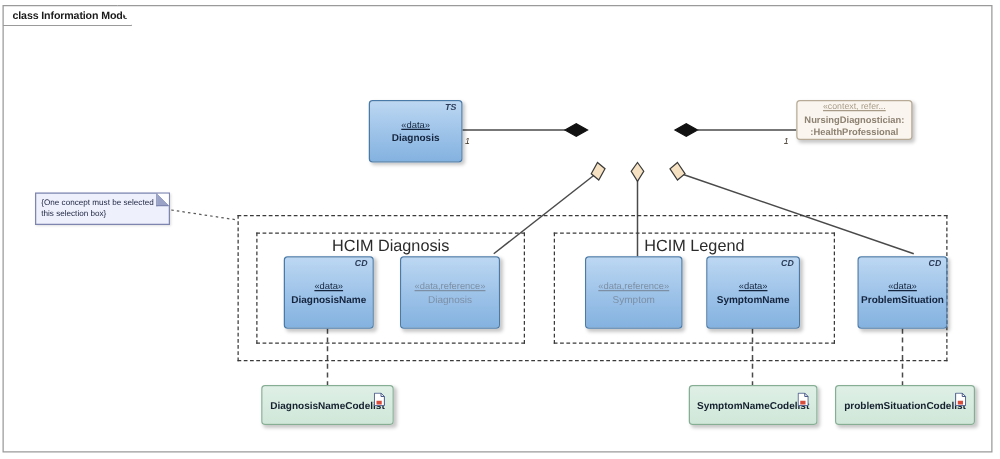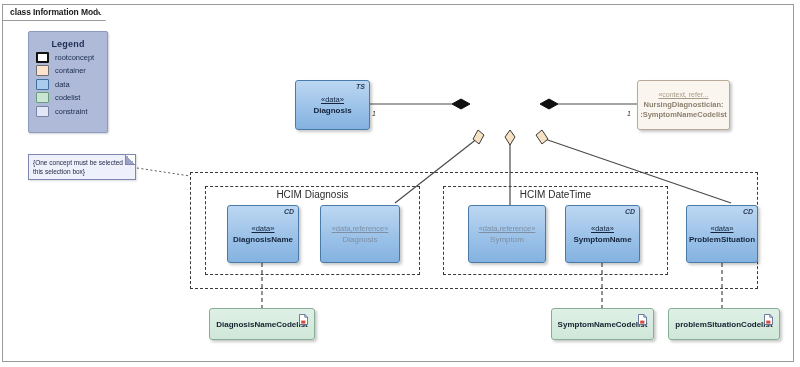--- a/index.html
+++ b/index.html
@@ -104,21 +104,21 @@
     border-left:1px solid #7e86b0;border-bottom:1px solid #7e86b0;
   }
 
   
   .pkg{
     position:absolute;box-sizing:border-box;
     border:1.3px dashed #3a3a3a;background:transparent;
   }
   .pkg-label{
     position:absolute;top:2px;left:0;width:100%;text-align:center;
-    font-size:10px;color:#2b2b2b;
+    font-size:13px;color:#2b2b2b;
   }
   .sel-box{
     position:absolute;box-sizing:border-box;
     border:1.3px dashed #3a3a3a;
   }
 
   svg.wires{position:absolute;left:0;top:0;width:800px;height:367px;pointer-events:none;}
   .mult{position:absolute;font-size:7px;color:#3a2f20;font-style:italic;}
 </style>
 </head>
@@ -146,72 +146,49 @@
     <line x1="542" y1="138" x2="731" y2="203" stroke="#4a4a4a" stroke-width="1.2"></line>
     <polygon points="542,130 548,139 542,144 536,135" fill="#f6e2c2" stroke="#3a3a3a" stroke-width="1"></polygon>
 
     <line x1="262" y1="263" x2="262" y2="308" stroke="#4a4a4a" stroke-width="1.2" stroke-dasharray="4,3"></line>
     <line x1="602" y1="263" x2="602" y2="308" stroke="#4a4a4a" stroke-width="1.2" stroke-dasharray="4,3"></line>
     <line x1="722" y1="263" x2="722" y2="308" stroke="#4a4a4a" stroke-width="1.2" stroke-dasharray="4,3"></line>
 
     <line x1="137" y1="168" x2="190" y2="176" stroke="#5a5a5a" stroke-width="1" stroke-dasharray="2,2.5"></line>
   </svg>
 
-  <div class="legend">
-    <div class="legend-title">Legend</div>
-    <div class="legend-row">
-      <div class="legend-swatch rootconcept"></div>
-      <div class="legend-label">rootconcept</div>
-    </div>
-    <div class="legend-row">
-      <div class="legend-swatch container"></div>
-      <div class="legend-label">container</div>
-    </div>
-    <div class="legend-row">
-      <div class="legend-swatch data"></div>
-      <div class="legend-label">data</div>
-    </div>
-    <div class="legend-row">
-      <div class="legend-swatch codelist"></div>
-      <div class="legend-label">codelist</div>
-    </div>
-    <div class="legend-row">
-      <div class="legend-swatch constraint"></div>
-      <div class="legend-label">constraint</div>
-    </div>
-  </div>
 
   <div class="note">
     <div class="note-fold"></div>
     <div>{One concept must be selected</div>
     <div>this selection box}</div>
   </div>
 
   <div class="sel-box" style="left:190px;top:172px;width:568px;height:117px;"></div>
 
   <div class="pkg" style="left:205px;top:186px;width:215px;height:89px;">
     <div class="pkg-label">HCIM Diagnosis</div>
   </div>
 
   <div class="pkg" style="left:443px;top:186px;width:225px;height:89px;">
-    <div class="pkg-label">HCIM DateTime</div>
+    <div class="pkg-label">HCIM Legend</div>
   </div>
 
   <div class="node n-data" style="left:295px;top:80px;width:75px;height:50px;">
     <div class="corner">TS</div>
     <div class="stereo">«data»</div>
     <div class="nm">Diagnosis</div>
   </div>
   <div class="mult" style="left:372px;top:110px;">1</div>
 
 
-  <div class="node n-context" style="left:637px;top:80px;width:93px;height:50px;">
+  <div class="node n-context" style="left:637px;top:80px;width:93px;height:32px;">
     <div class="stereo">«context, refer...</div>
     <div class="nm">NursingDiagnostician:</div>
-    <div class="nm">:SymptomNameCodelist</div>
+    <div class="nm">:HealthProfessional</div>
   </div>
   <div class="mult" style="left:627px;top:110px;">1</div>
 
   <div class="node n-data" style="left:227px;top:205px;width:72px;height:58px;">
     <div class="corner">CD</div>
     <div class="stereo">«data»</div>
     <div class="nm">DiagnosisName</div>
   </div>
 
   <div class="node n-data n-ref" style="left:320px;top:205px;width:80px;height:58px;">

